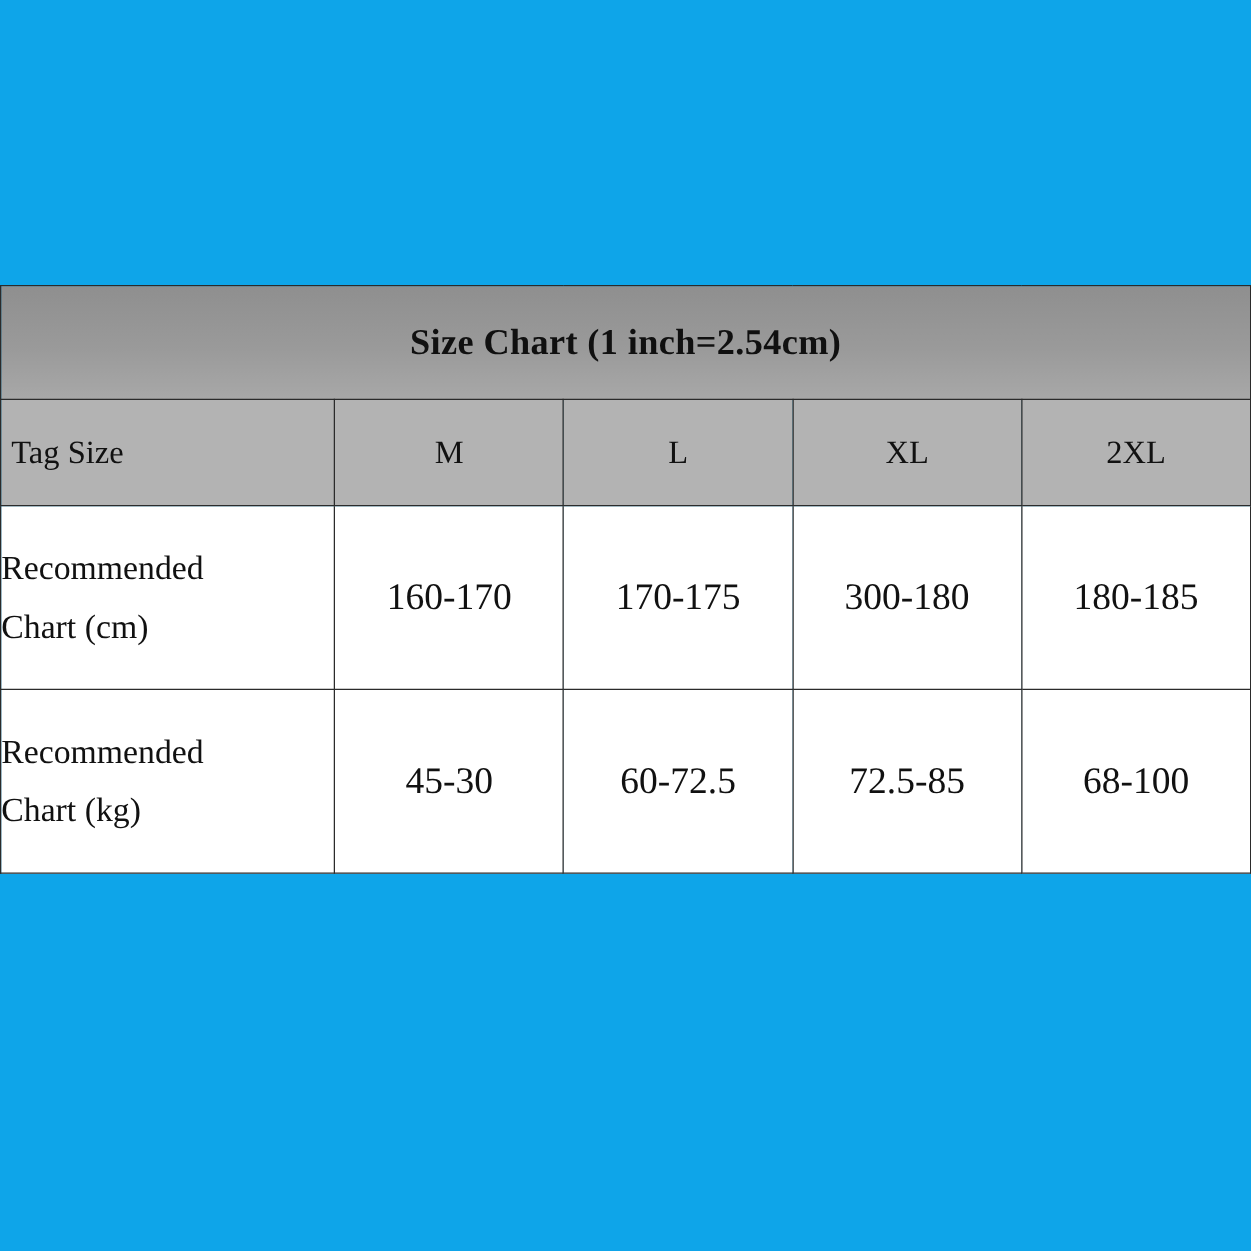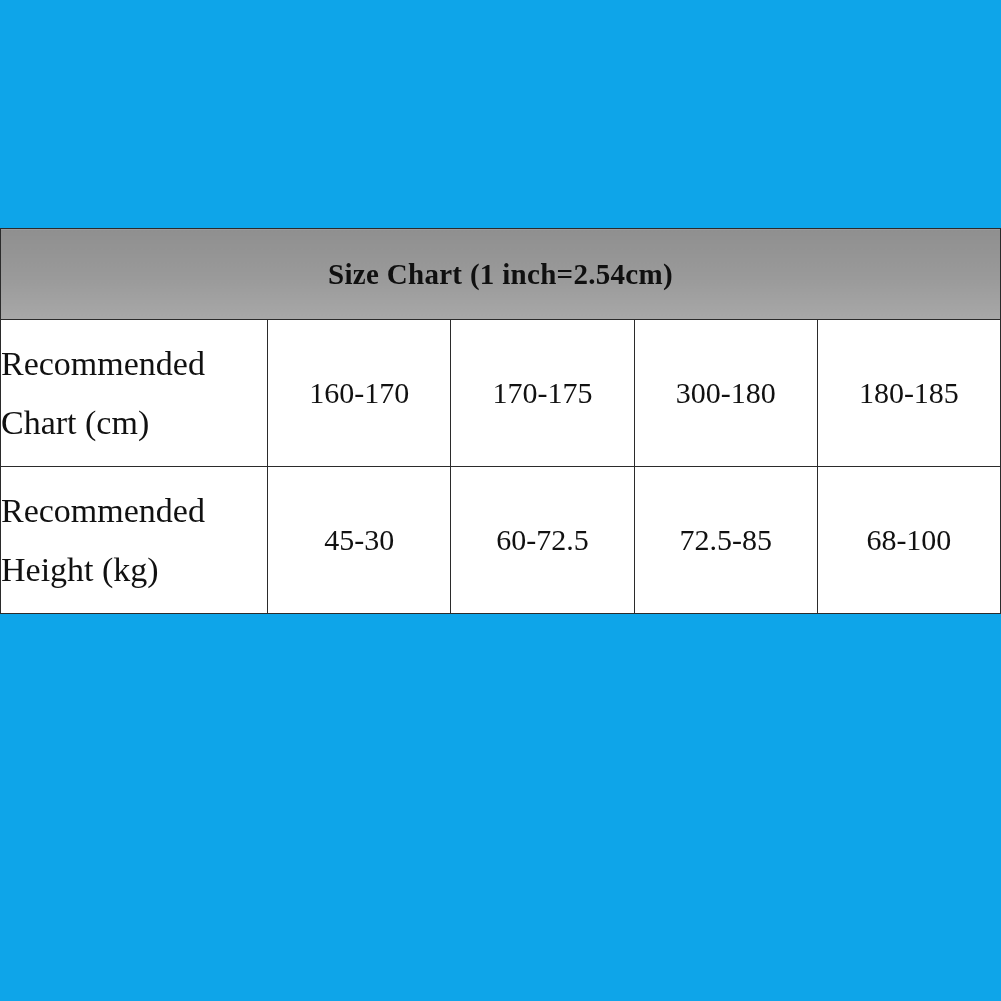--- a/index.html
+++ b/index.html
@@ -57,21 +57,21 @@
     padding-left: 8px;
   }
   .hdr.center {
     text-align: center;
   }
   
   .row-label {
     background: #ffffff;
     text-align: left;
     padding: 8px 6px 8px 8px;
-    font-size: 34px;
+    font-size: 27px;
     color: #111111;
     line-height: 1.75;
     height: 146px;
   }
   .row-val {
     background: #ffffff;
     text-align: center;
     font-size: 30px;
     color: #111111;
     height: 146px;
@@ -91,33 +91,40 @@
         <col class="col-size">
         <col class="col-size">
         <col class="col-size">
         <col class="col-size">
       </colgroup>
       <tbody>
         <tr>
           <td class="title-cell" colspan="5">Size Chart (1 inch=2.54cm)</td>
         </tr>
         <tr>
+          <td class="hdr left">Tag Size</td>
+          <td class="hdr center">M</td>
+          <td class="hdr center">L</td>
+          <td class="hdr center">XL</td>
+          <td class="hdr center">2XL</td>
+        </tr>
+        <tr>
           <td class="row-label">
             <span class="label-line">Recommended</span>
             <span class="label-line">Chart (cm)</span>
           </td>
           <td class="row-val">160-170</td>
           <td class="row-val">170-175</td>
           <td class="row-val">300-180</td>
           <td class="row-val">180-185</td>
         </tr>
         <tr>
           <td class="row-label">
             <span class="label-line">Recommended</span>
-            <span class="label-line">Height (kg)</span>
+            <span class="label-line">Chart (kg)</span>
           </td>
           <td class="row-val">45-30</td>
           <td class="row-val">60-72.5</td>
           <td class="row-val">72.5-85</td>
           <td class="row-val">68-100</td>
         </tr>
       </tbody>
     </table>
   </div>
 </div>

